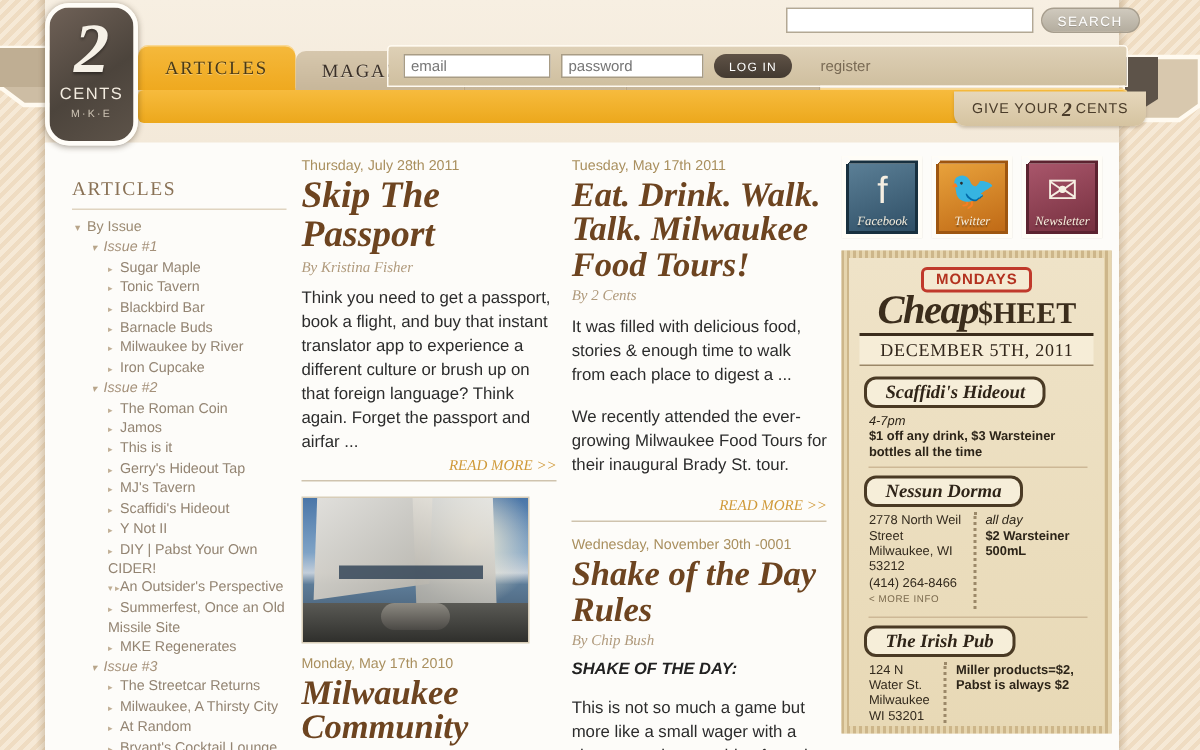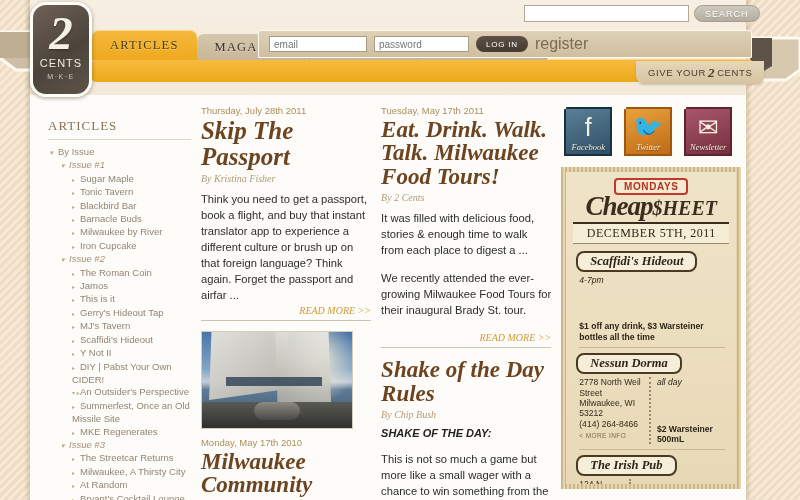--- a/index.html
+++ b/index.html
@@ -141,21 +141,21 @@
   }
   .loginbar input.email { width: 98px; }
   .loginbar input.pass { width: 95px; }
   .loginbtn {
     height: 16px; padding: 0 10px; border-radius: 8px;
     background: linear-gradient(#5f5246,#433a31);
     color: #fff; font-size: 8px; letter-spacing: .8px;
     display: flex; align-items: center; cursor: pointer;
   }
   .registerlink {
-    font-size: 16px; color: #7a6b55; cursor: pointer; margin-left: 0;
+    font-size: 10px; color: #7a6b55; cursor: pointer; margin-left: 12px;
   }
 
   .orangebar {
     position: absolute; left: 92px; top: 59px; width: 660px; height: 23px;
     background: linear-gradient(#f7bc3f, #eca81c);
     border-radius: 4px;
     box-shadow: inset 0 1px 0 rgba(255,255,255,.4);
     z-index: 4;
   }
   .givecents {
@@ -296,21 +296,21 @@
   .cs-logo {
     text-align:center; line-height: 1; margin: -2px 0 2px 0;
     color: #3b2d1c;
   }
   .cs-logo .cheap {
     font-family: "Liberation Serif", serif; font-style: italic; font-weight: bold;
     font-size: 27px; letter-spacing: -1px;
   }
   .cs-logo .sheet {
     font-family: "Liberation Serif", serif; font-weight: bold;
-    font-size: 20px; letter-spacing: 0px; font-style: italic;
+    font-size: 20px; letter-spacing: 0px;
   }
   .cs-date {
     text-align:center; font-family: "Liberation Serif", serif;
     font-size: 12px; letter-spacing: .5px; color: #32261a;
     border-top: 2px solid #3b2d1c; border-bottom: 1px solid #9b8868;
     padding: 2px 0 2px 0; margin: 1px 0 7px 0; background: #f6edd7;
   }
   .venue {
     display: inline-block;
     border: 2px solid #4a3a24; border-radius: 8px;
@@ -319,21 +319,21 @@
     font-family: "Liberation Serif", serif;
     font-style: italic; font-weight: bold; font-size: 12.5px; color: #2f2418;
   }
   .vrow { display: flex; gap: 6px; padding: 0 2px 5px 6px; }
   .vaddr {
     width: 86px; font-size: 8.6px; line-height: 10.4px; color: #332a1d;
     border-right: 2px dotted #9b8868; padding-right: 4px;
   }
   .vdeal { font-size: 8.6px; line-height: 10.4px; color: #2c2418; }
   .vdeal .top { font-weight: normal; font-style: italic; }
-  .vdeal .bold { font-weight: bold; margin-top: 36px; }
+  .vdeal .bold { font-weight: bold; }
   .moreinfo { font-size: 6.5px; color: #7b6a4e; letter-spacing: .4px; margin-top: 2px; cursor: pointer; }
   .vdiv { border-bottom: 1px solid #cdb896; margin: 0 4px 5px 6px; }
 </style>
 </head>
 <body>
 
 <div class="bg-stripes"></div>
 <div class="page-white"></div>
 <div class="page-cream-top"></div>
 <div class="page-shadow-l"></div>
@@ -444,20 +444,21 @@
       <div class="a-by">By 2 Cents</div>
       <div class="a-body">
         <p>It was filled with delicious food, stories &amp; enough time to walk from each place to digest a ...</p>
         <p>We recently attended the ever-growing Milwaukee Food Tours for their inaugural Brady St. tour.</p>
       </div>
       <div class="readmore">READ MORE &gt;&gt;</div>
       <div class="rule"></div>
     </div>
 
     <div>
+      <div class="a-date">Wednesday, November 30th -0001</div>
       <div class="a-title mid">Shake of the Day Rules</div>
       <div class="a-by">By Chip Bush</div>
       <div class="a-sub">SHAKE OF THE DAY:</div>
       <div class="a-body">This is not so much a game but more like a small wager with a chance to win something from the bar. Not every bar has a shake of the day and rules vary widely ...</div>
     </div>
   </div>
 
   <div class="col-c">
     <div class="stamps" id="stamps">
         <div class="stamp fb">

